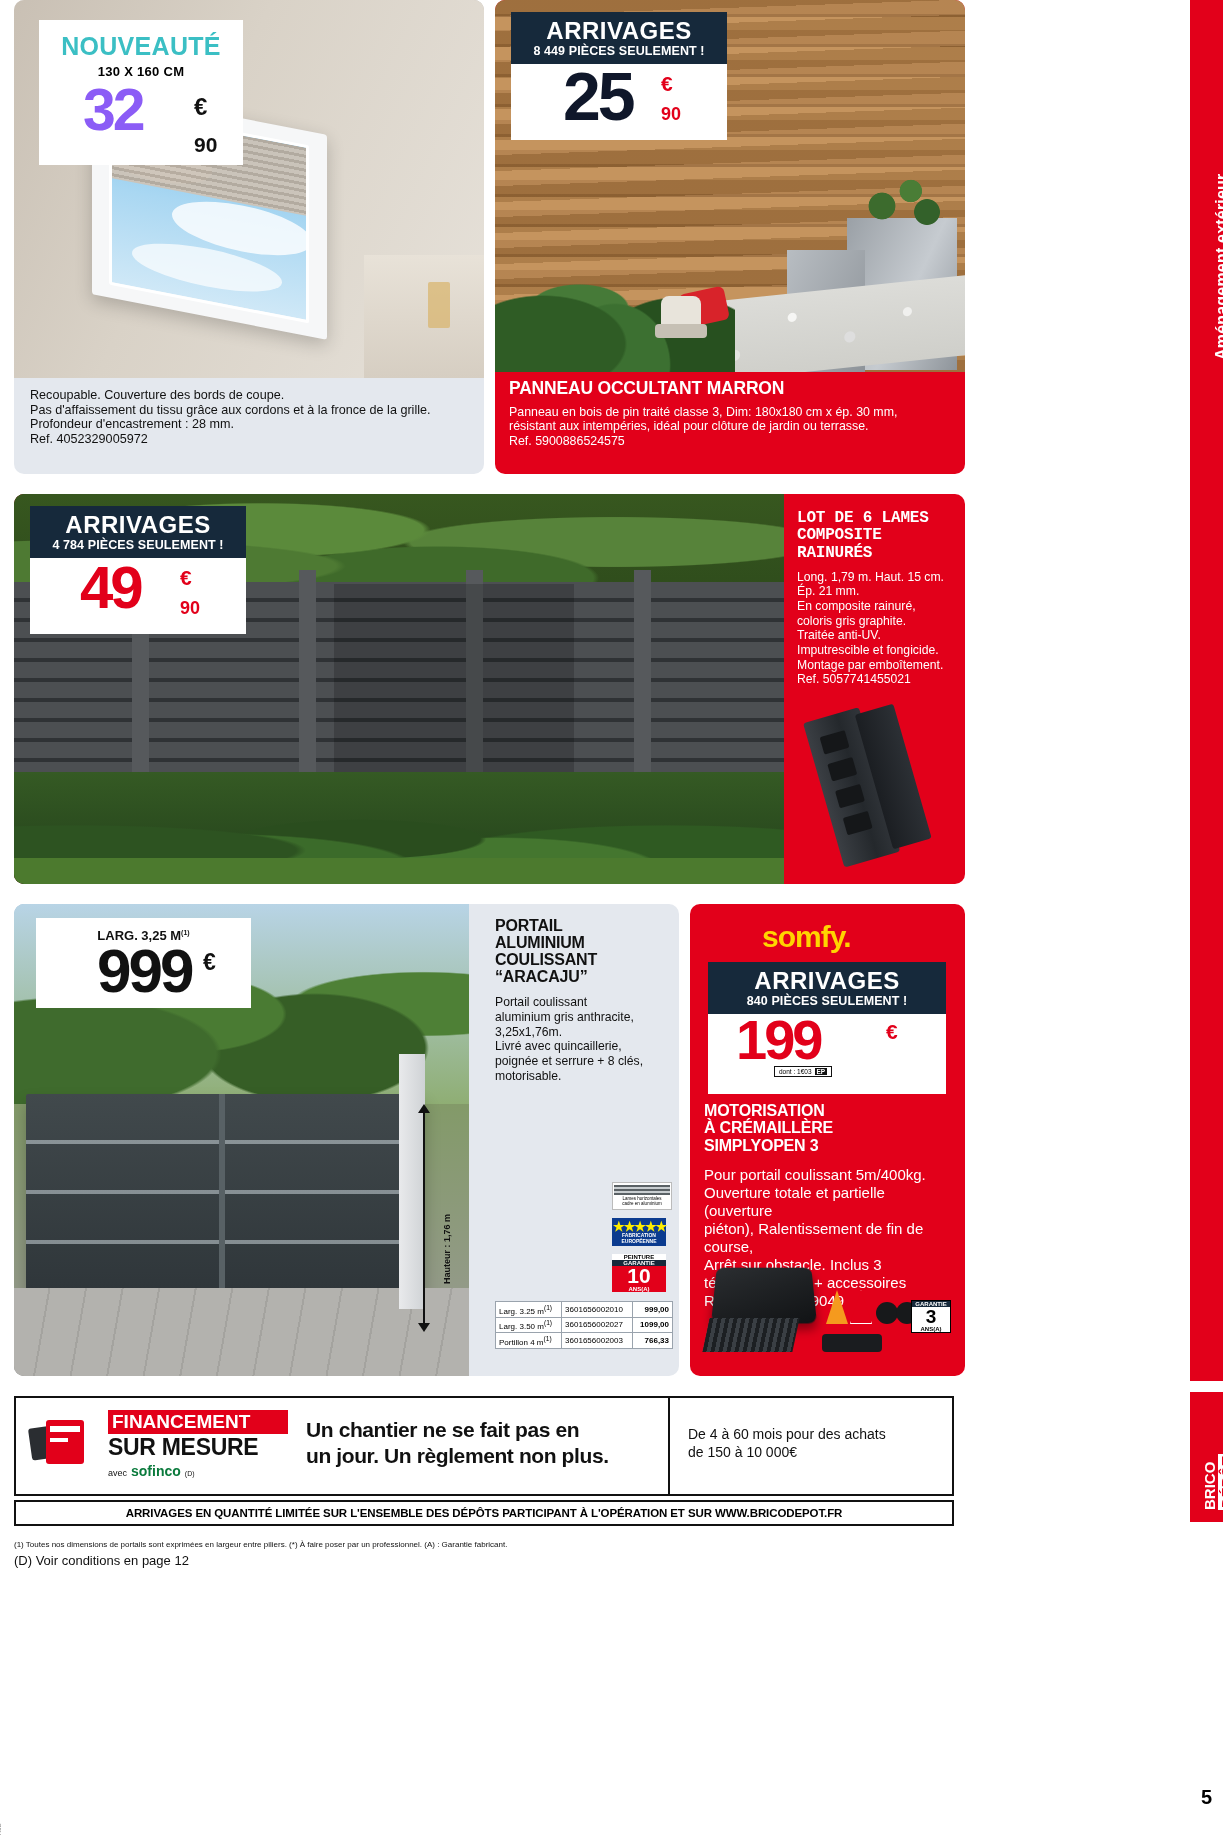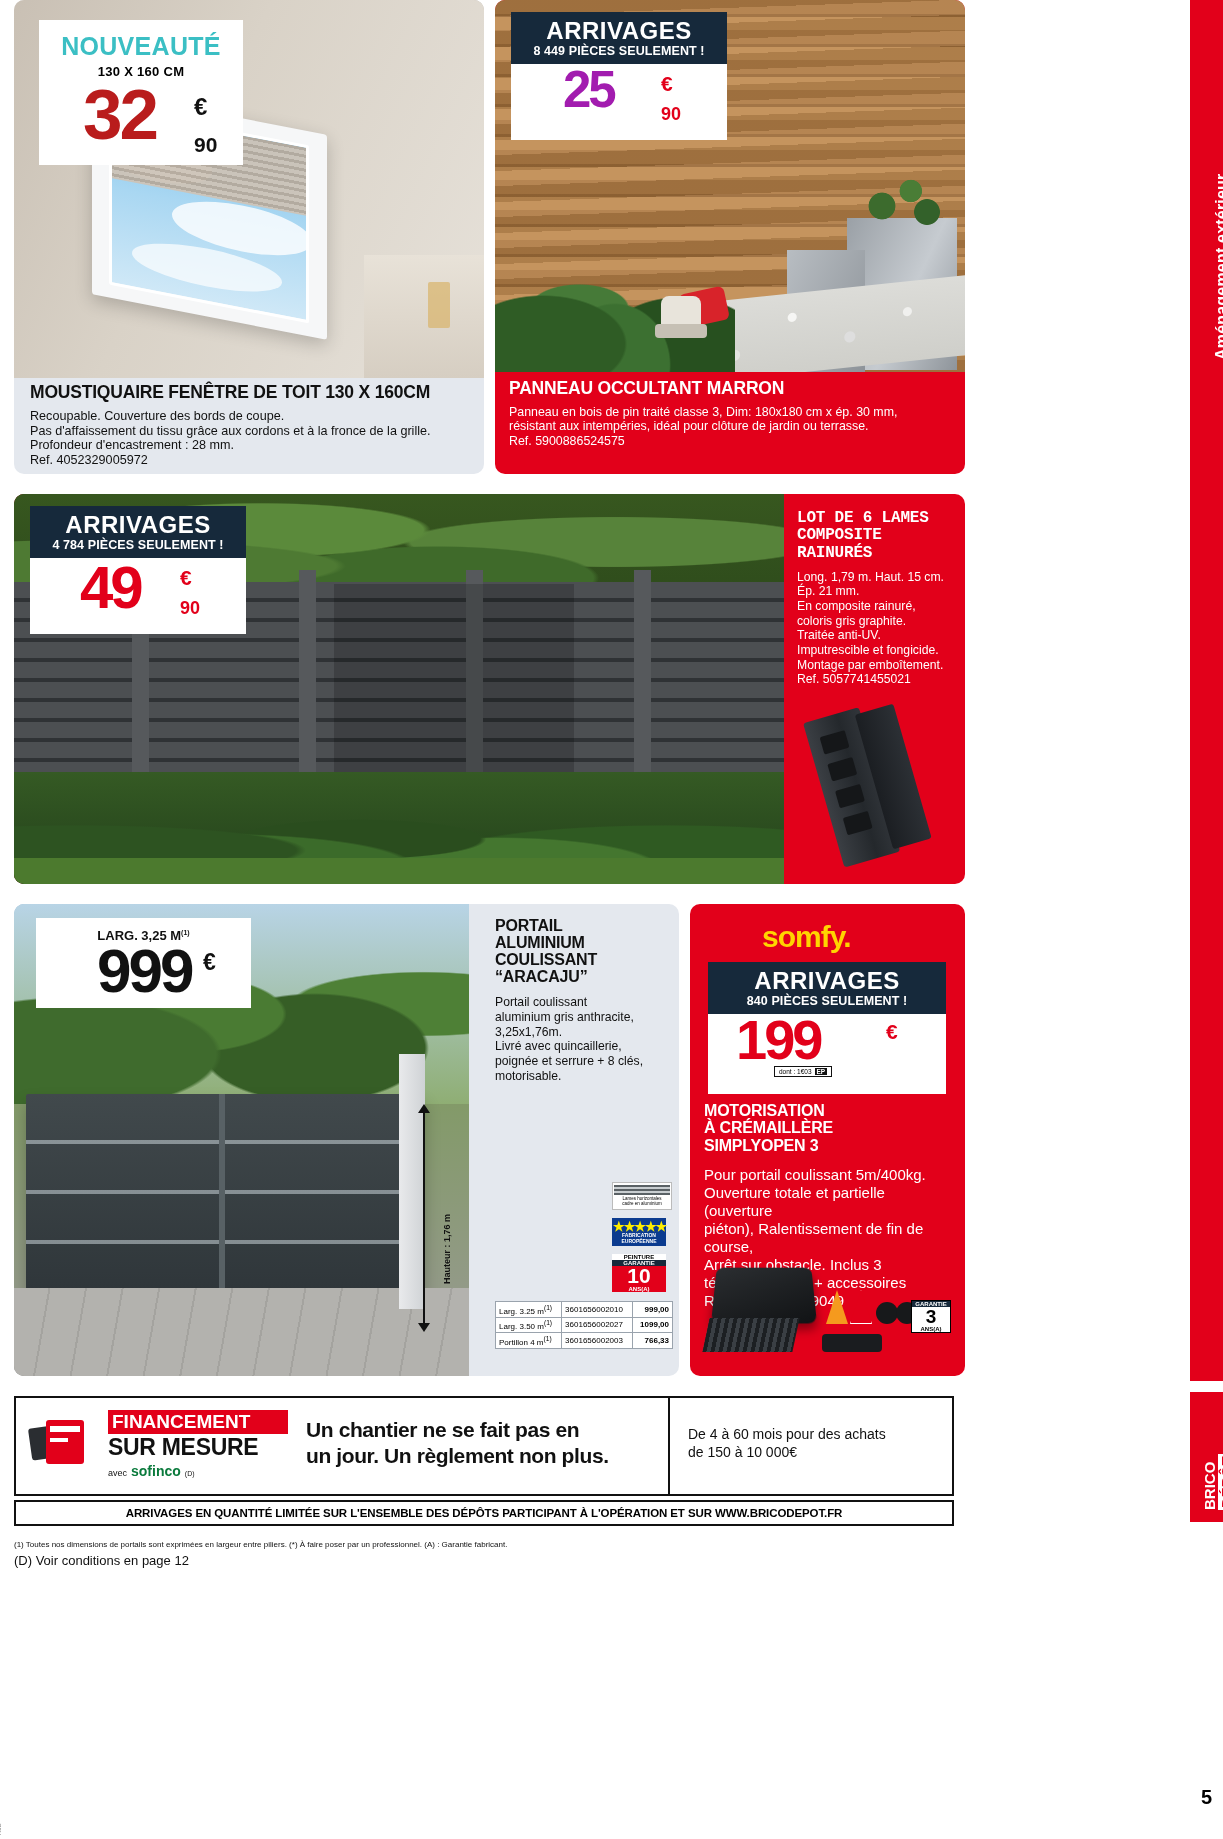--- a/index.html
+++ b/index.html
@@ -163,28 +163,27 @@
       </div>
 
       <div style="position:absolute;right:0;top:255px;width:120px;height:123px;background:linear-gradient(180deg,#e8e2d8,#d6cec2);"></div>
       <div style="position:absolute;right:34px;top:282px;width:22px;height:46px;background:#d9b36a;opacity:.7;border-radius:2px;"></div>
     </div>
 
     <div class="flag" style="left:25px;top:20px;width:204px;height:145px;padding:12px 0 0;text-align:center;">
       <div class="nouveaute">NOUVEAUTÉ</div>
       <div class="dims">130 X 160 CM</div>
       <div style="position:relative;height:80px;">
-        <span class="price" style="font-size:71px;position:absolute;left:44px;top:6px;color:#b91c1c;">32</span>
+        <span class="price" style="font-size:59px;position:absolute;left:44px;top:6px;color:#8b5cf6;">32</span>
         <span style="position:absolute;left:155px;top:14px;font-size:24px;font-weight:bold;color:#111;">€</span>
         <span style="position:absolute;left:155px;top:54px;font-size:21px;font-weight:bold;color:#111;">90</span>
       </div>
     </div>
 
     <div style="position:absolute;left:16px;top:382px;width:450px;">
-      <div class="p-title" style="font-size:17.5px;color:#111;">MOUSTIQUAIRE FENÊTRE DE TOIT 130 X 160CM</div>
       <div class="p-desc" style="margin-top:6px;font-size:12.6px;color:#111;">
         <div>Recoupable. Couverture des bords de coupe.</div>
         <div>Pas d'affaissement du tissu grâce aux cordons et à la fronce de la grille.</div>
         <div>Profondeur d'encastrement : 28 mm.</div>
         <div>Ref. 4052329005972</div>
       </div>
     </div>
   </div>
 
   <div class="card red" style="left:495px;top:0px;width:470px;height:474px;">
@@ -225,21 +224,21 @@
       <div style="position:absolute;left:166px;bottom:40px;width:40px;height:36px;background:#e8e4db;border-radius:8px;"></div>
       <div style="position:absolute;left:160px;bottom:34px;width:52px;height:14px;background:#c6c0b4;border-radius:4px;"></div>
     </div>
 
     <div class="flag" style="left:16px;top:12px;width:216px;height:128px;">
       <div class="flag-head" style="padding:6px 8px 6px;">
         <div class="big">ARRIVAGES</div>
         <div class="small">8 449 PIÈCES SEULEMENT !</div>
       </div>
       <div class="flag-body" style="height:68px;">
-        <span class="price" style="font-size:51px;position:absolute;left:52px;top:4px;color:#a21caf;">25</span>
+        <span class="price" style="font-size:68px;position:absolute;left:52px;top:4px;color:#0f172a;">25</span>
         <span style="position:absolute;left:150px;top:8px;font-size:21px;font-weight:bold;color:#e2001a;">€</span>
         <span style="position:absolute;left:150px;top:40px;font-size:18px;font-weight:bold;color:#e2001a;">90</span>
       </div>
     </div>
 
     <div style="position:absolute;left:14px;top:378px;width:450px;color:#fff;">
       <div class="p-title" style="font-size:17.5px;">PANNEAU OCCULTANT MARRON</div>
       <div class="p-desc" style="margin-top:6px;font-size:12.4px;">
         <div>Panneau en bois de pin traité classe 3, Dim: 180x180 cm x ép. 30 mm,</div>
         <div>résistant aux intempéries, idéal pour clôture de jardin ou terrasse.</div>

